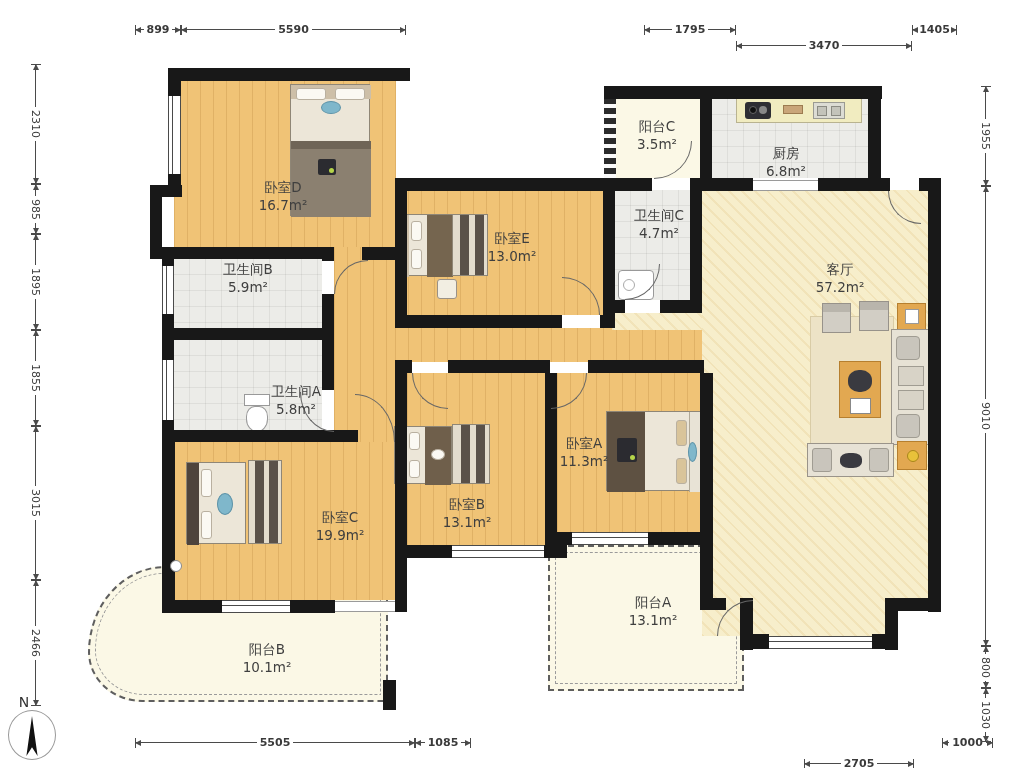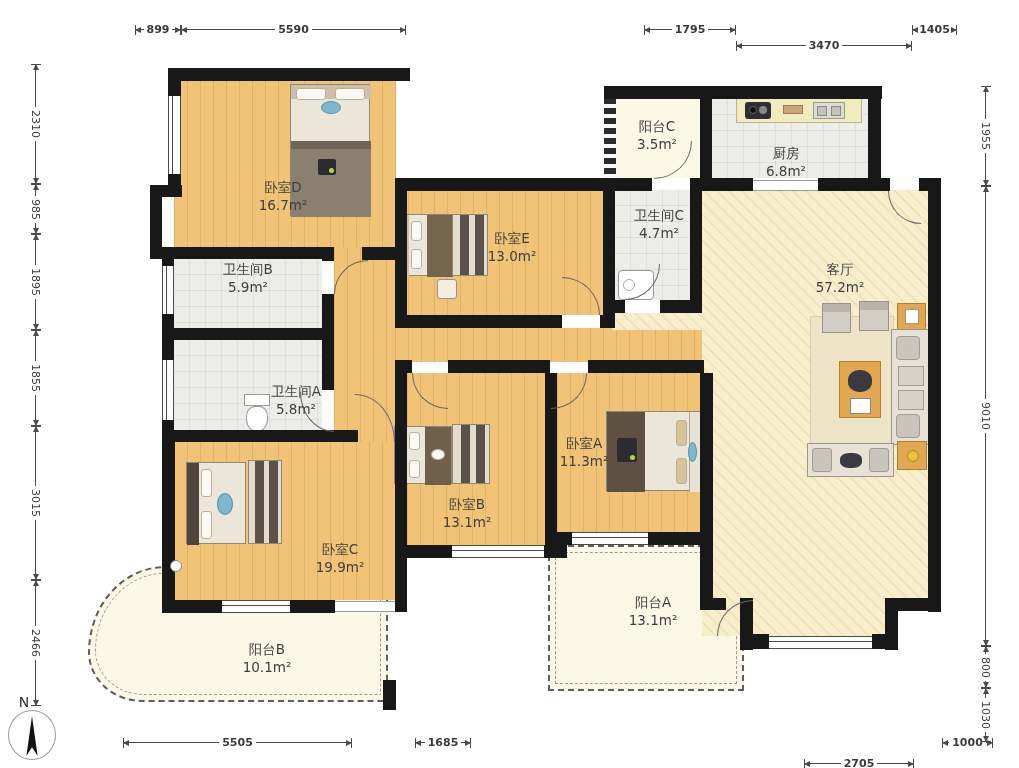--- a/index.html
+++ b/index.html
@@ -277,21 +277,21 @@
   <div class="lbl" style="left:283px;top:196px"><span>卧室D</span><br><span>16.7m²</span></div>
   <div class="lbl" style="left:512px;top:247px"><span>卧室E</span><br><span>13.0m²</span></div>
   <div class="lbl" style="left:657px;top:135px"><span>阳台C</span><br><span>3.5m²</span></div>
   <div class="lbl" style="left:786px;top:162px"><span>厨房</span><br><span>6.8m²</span></div>
   <div class="lbl" style="left:659px;top:224px"><span>卫生间C</span><br><span>4.7m²</span></div>
   <div class="lbl" style="left:248px;top:278px"><span>卫生间B</span><br><span>5.9m²</span></div>
   <div class="lbl" style="left:840px;top:278px"><span>客厅</span><br><span>57.2m²</span></div>
   <div class="lbl" style="left:296px;top:400px"><span>卫生间A</span><br><span>5.8m²</span></div>
   <div class="lbl" style="left:584px;top:452px"><span>卧室A</span><br><span>11.3m²</span></div>
   <div class="lbl" style="left:467px;top:513px"><span>卧室B</span><br><span>13.1m²</span></div>
-  <div class="lbl" style="left:340px;top:558px"><span>卧室C</span><br><span>19.9m²</span></div>
+  <div class="lbl" style="left:340px;top:526px"><span>卧室C</span><br><span>19.9m²</span></div>
   <div class="lbl" style="left:653px;top:611px"><span>阳台A</span><br><span>13.1m²</span></div>
   <div class="lbl" style="left:267px;top:658px"><span>阳台B</span><br><span>10.1m²</span></div>
 
 
   <div class="dh" style="left:135px;top:22px;width:46px">
       <i class="l"></i>
       <b>899</b>
       <i class="r"></i>
     </div>
   <div class="dh" style="left:181px;top:22px;width:225px">
@@ -308,28 +308,28 @@
       <i class="l"></i>
       <b>3470</b>
       <i class="r"></i>
     </div>
   <div class="dh" style="left:912px;top:22px;width:45px">
       <i class="l"></i>
       <b>1405</b>
       <i class="r"></i>
     </div>
 
-  <div class="dh" style="left:123px;top:735px;width:229px">
+  <div class="dh" style="left:135px;top:735px;width:280px">
       <i class="l"></i>
       <b>5505</b>
       <i class="r"></i>
     </div>
   <div class="dh" style="left:415px;top:735px;width:56px">
       <i class="l"></i>
-      <b>1685</b>
+      <b>1085</b>
       <i class="r"></i>
     </div>
   <div class="dh" style="left:471px;top:767px;width:101px">
       <i class="l"></i>
       <b>1980</b>
       <i class="r"></i>
     </div>
   <div class="dh" style="left:804px;top:756px;width:110px">
       <i class="l"></i>
       <b>2705</b>

